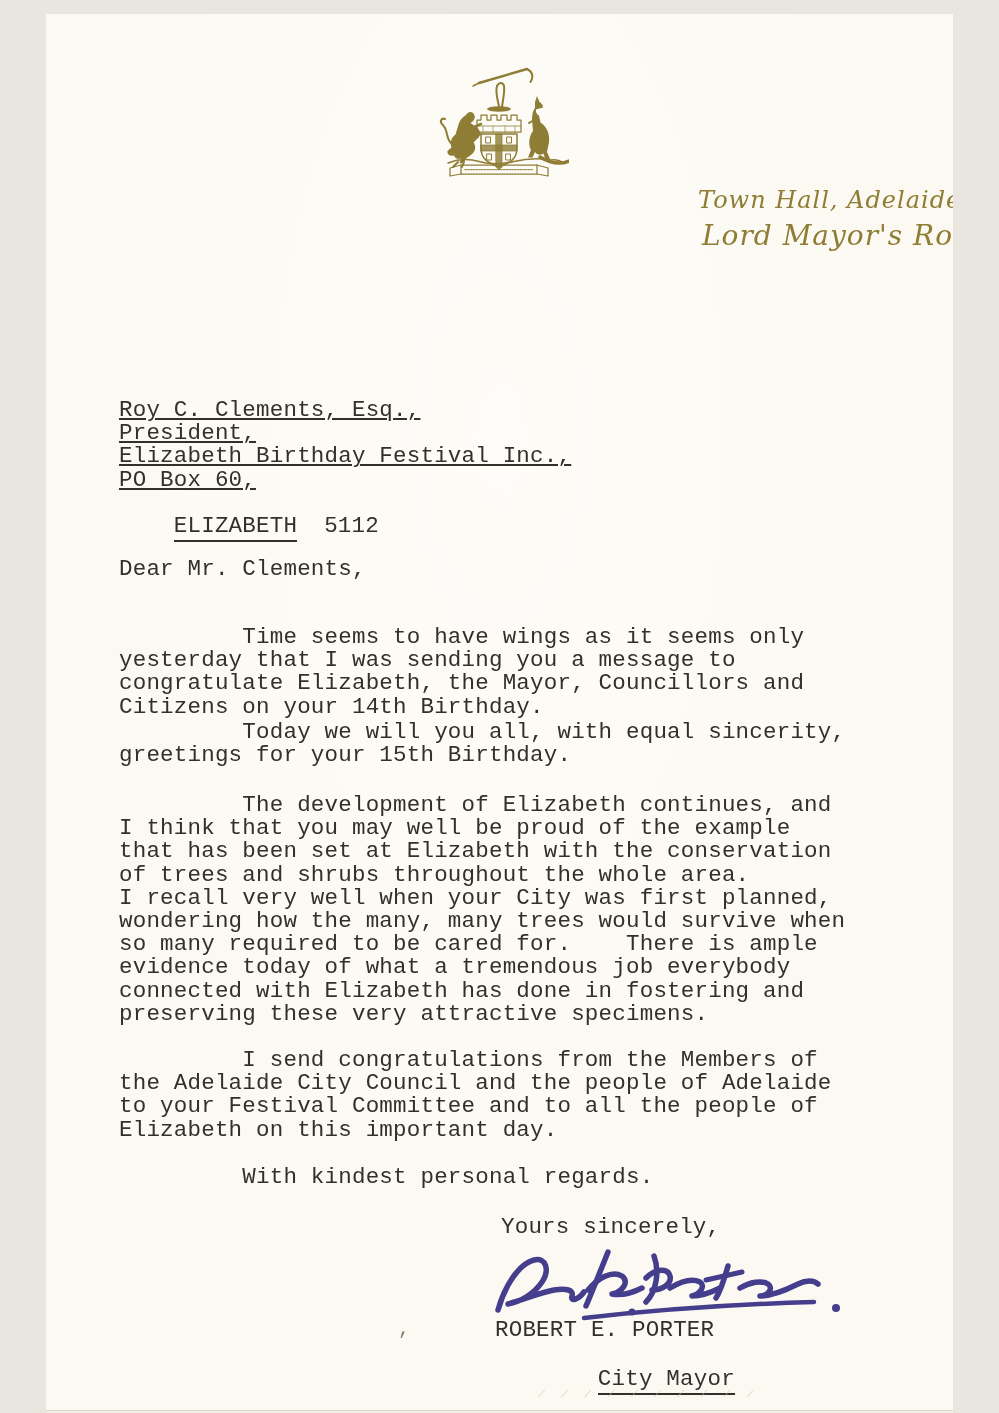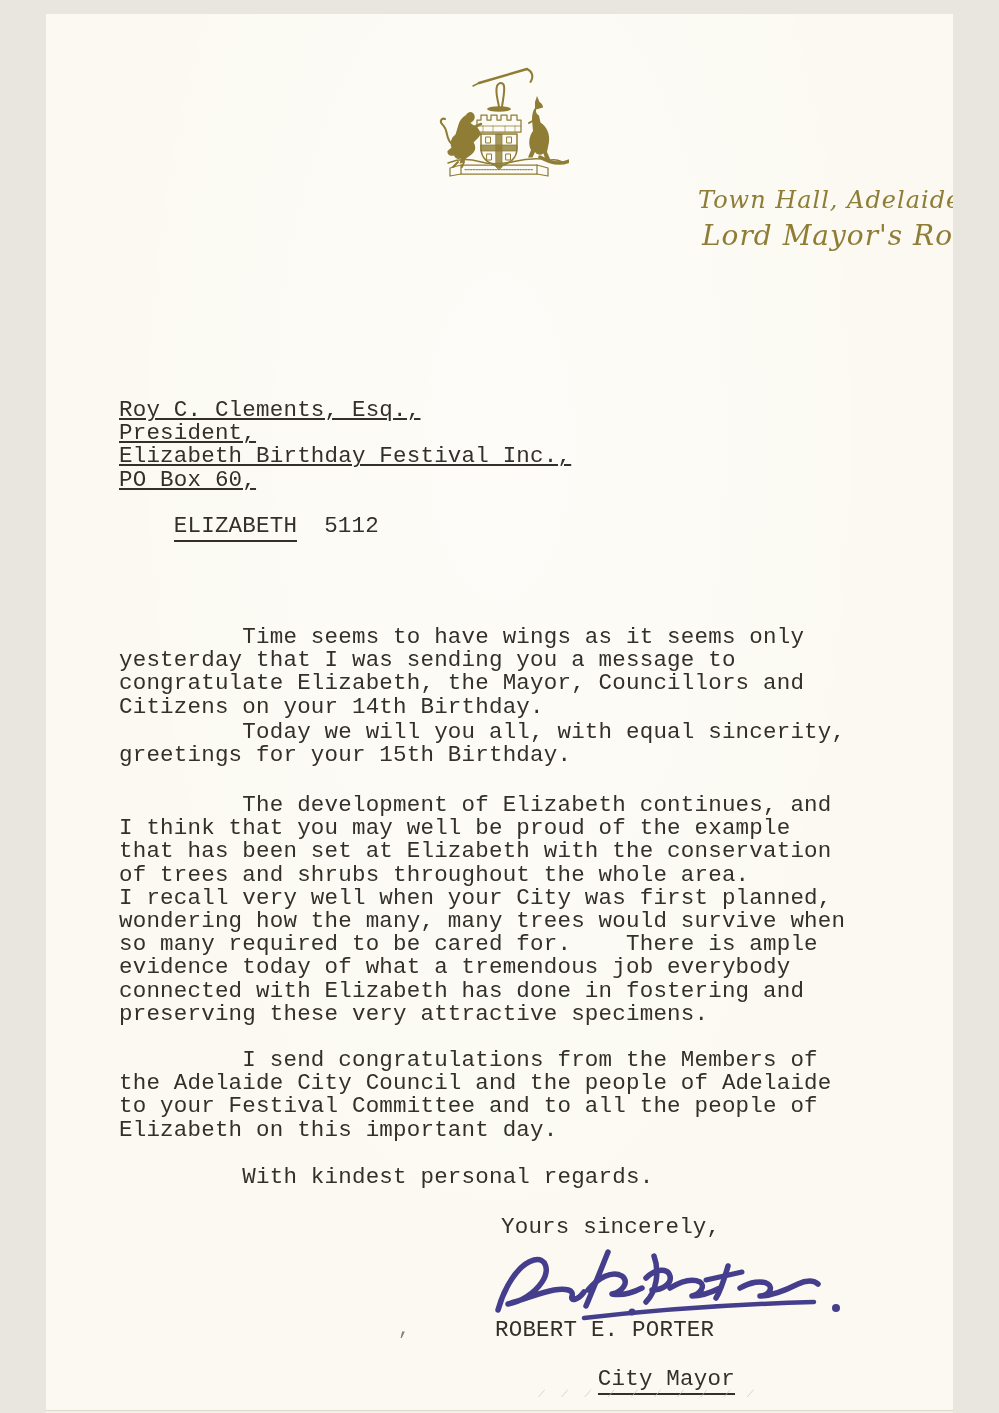--- a/index.html
+++ b/index.html
@@ -89,20 +89,21 @@
 
 
   <div class="abs typed" style="left:73px; top:385px;text-decoration:underline;">Roy C. Clements, Esq.,
 President,
 Elizabeth Birthday Festival Inc.,
 PO Box 60,</div>
   <div class="abs typed" style="left:73px; top:478px;">
     <span class="u">ELIZABETH</span><span class="postcode">5112</span>
   </div>
 
+  <div class="abs typed" style="left:73px; top:544px;">Dear Mr. Clements,</div>
 
   <div class="abs typed" style="left:73px; top:612px;">         Time seems to have wings as it seems only
 yesterday that I was sending you a message to
 congratulate Elizabeth, the Mayor, Councillors and
 Citizens on your 14th Birthday.</div>
   <div class="abs typed" style="left:73px; top:707px;">         Today we will you all, with equal sincerity,
 greetings for your 15th Birthday.</div>
   <div class="abs typed" style="left:73px; top:780px;">         The development of Elizabeth continues, and
 I think that you may well be proud of the example
 that has been set at Elizabeth with the conservation

